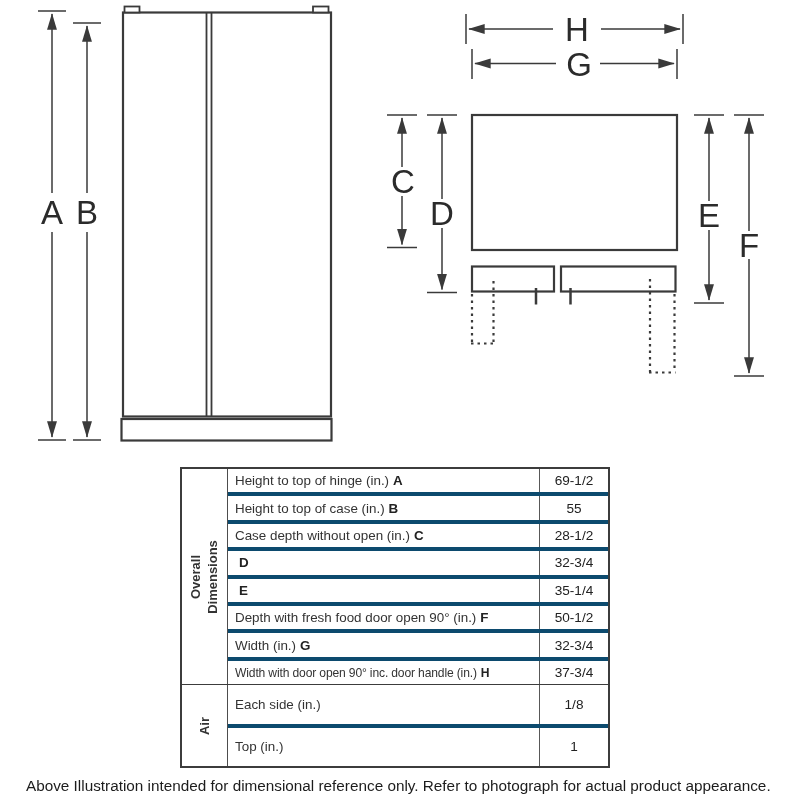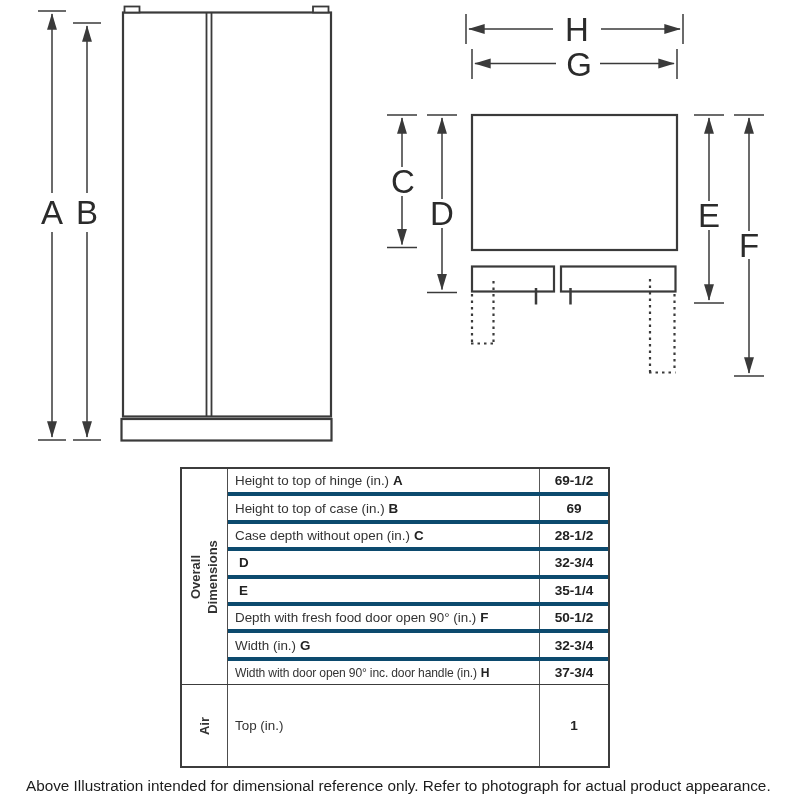--- a/index.html
+++ b/index.html
@@ -21,21 +21,21 @@
               color:#333;white-space:nowrap;}
   .rows{flex:1;display:flex;flex-direction:column;min-width:0;}
   .row{flex:1;display:flex;border-bottom:4px solid #0c4a6e;min-height:0;}
   .row:last-child{border-bottom:none;}
   .row .label{flex:1;display:flex;align-items:center;padding-left:7px;
               font-size:13.4px;color:#333;min-width:0;}
   .row .label .ltr{margin-left:4px;color:#222;}
   .row .label.tight{font-size:12.1px;letter-spacing:-0.15px;}
   .row .value{width:68px;flex:none;border-left:1px solid #585858;
               display:flex;align-items:center;justify-content:center;
-              font-weight:bold;font-size:13.6px;color:#222;}
+              font-weight:normal;font-size:13.6px;color:#222;}
 
   
   .caption{position:absolute;left:4px;top:777px;width:794px;font-size:15.3px;
            color:#1c1c1c;line-height:1.2;margin-left:22px;}
 </style>
 </head>
 <body>
 
 <div id="canvas">
 
@@ -155,21 +155,21 @@
               <span>Height to top of hinge (in.)</span>
               <b class="ltr">A</b>
             </div>
           <div class="value">69-1/2</div>
         </div>
         <div class="row">
           <div class="label">
               <span>Height to top of case (in.)</span>
               <b class="ltr">B</b>
             </div>
-          <div class="value">69</div>
+          <div class="value">55</div>
         </div>
         <div class="row">
           <div class="label">
               <span>Case depth without open (in.)</span>
               <b class="ltr">C</b>
             </div>
           <div class="value">28-1/2</div>
         </div>
         <div class="row">
           <div class="label">
@@ -209,20 +209,26 @@
 
     <div class="section sec2">
       <div class="vhead">
         <div class="rot">
           <span style="display:block">Air</span>
         </div>
       </div>
       <div class="rows">
         <div class="row">
           <div class="label">
+              <span>Each side (in.)</span>
+            </div>
+          <div class="value">1/8</div>
+        </div>
+        <div class="row">
+          <div class="label">
               <span>Top (in.)</span>
             </div>
           <div class="value">1</div>
         </div>
       </div>
     </div>
 
   </div>
 
   

